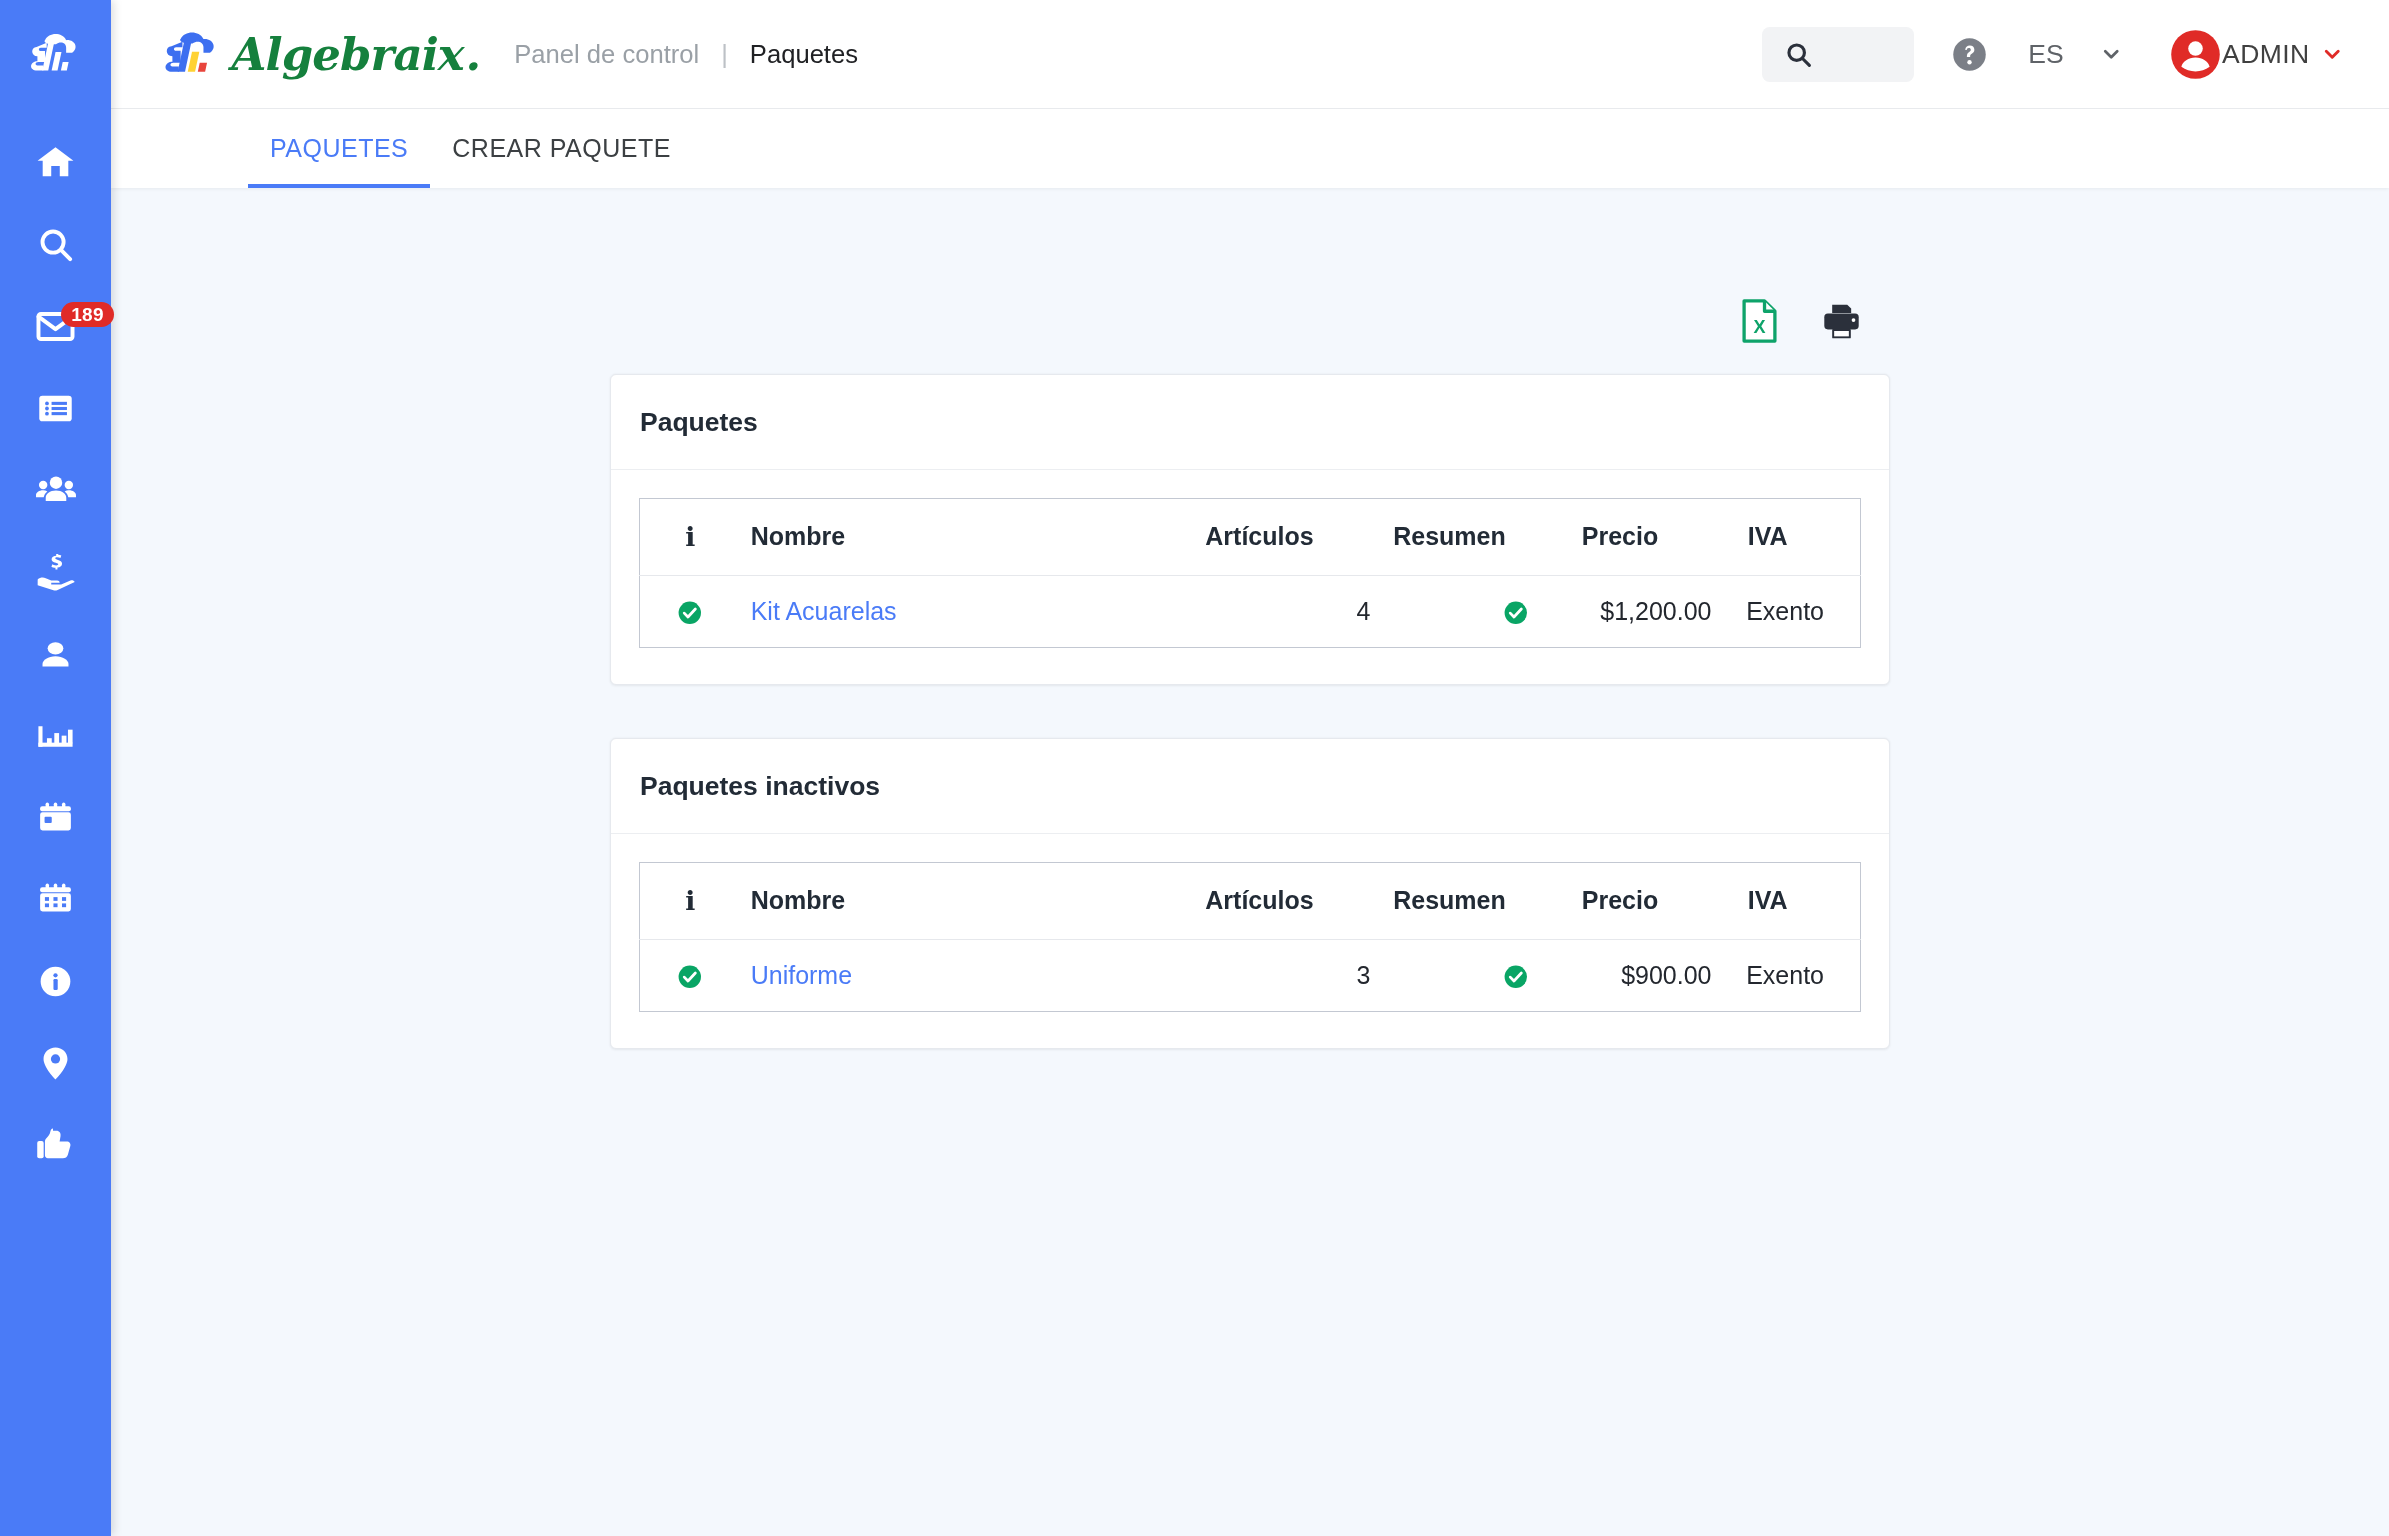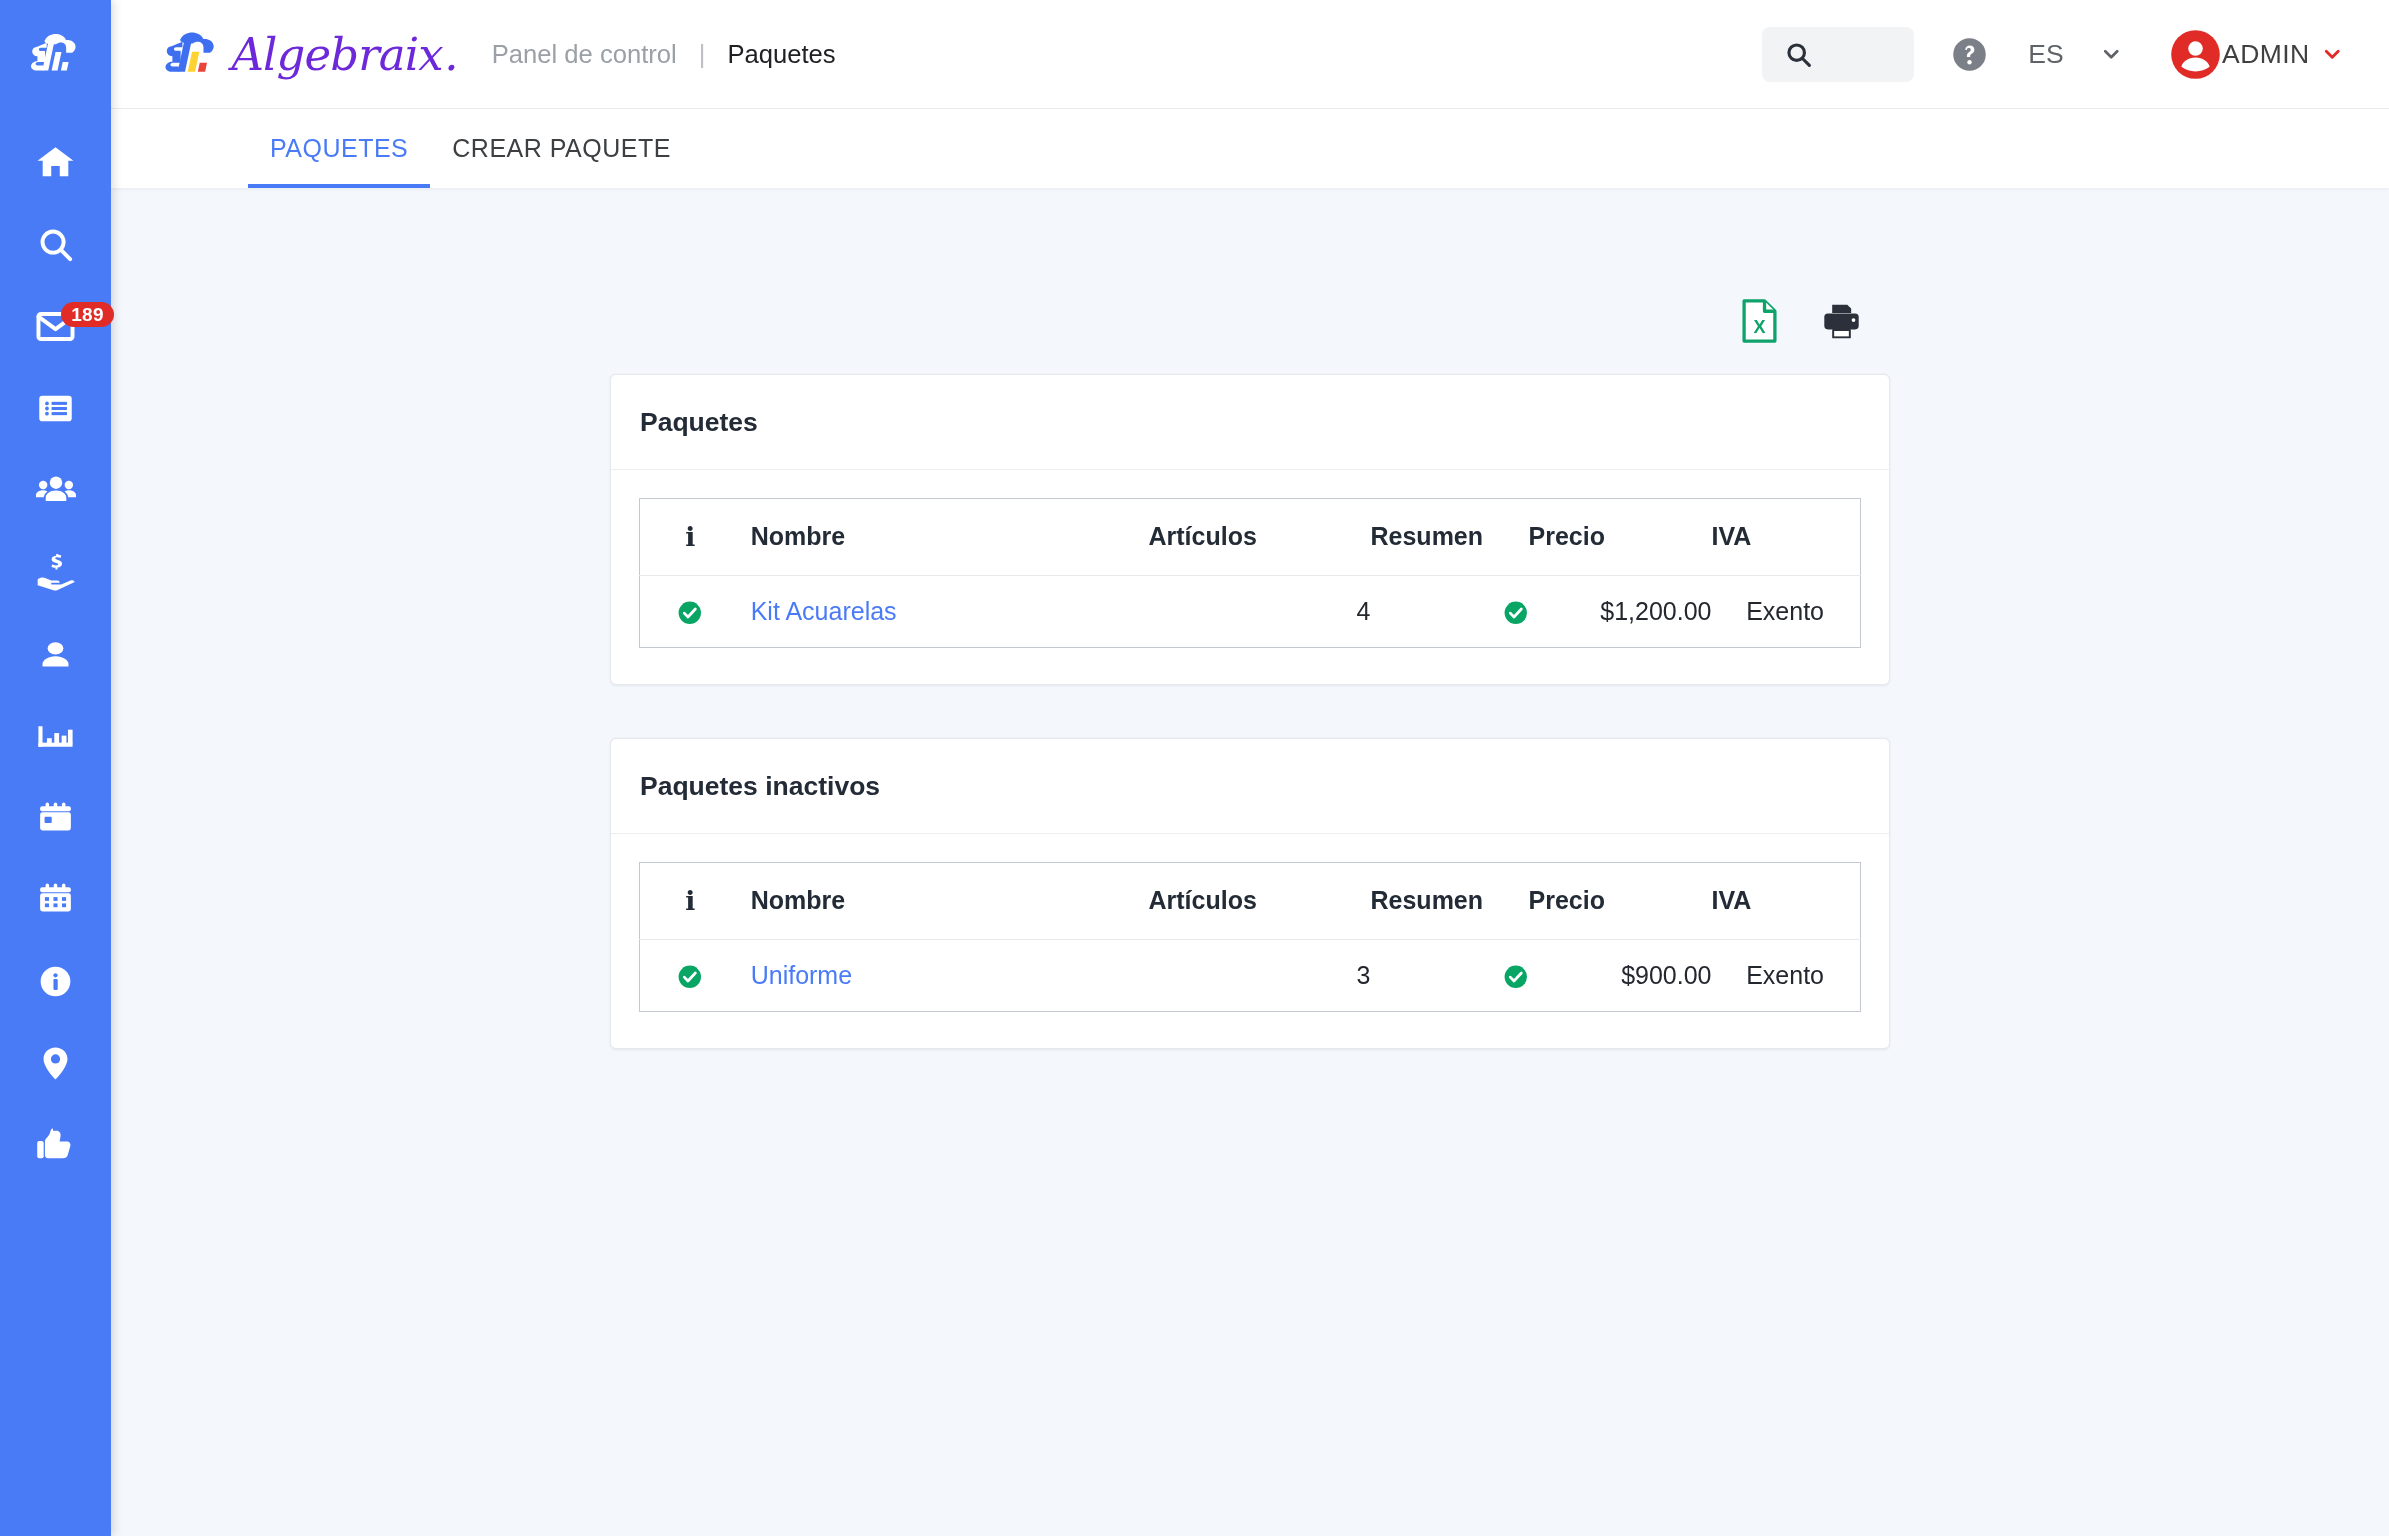--- a/index.html
+++ b/index.html
@@ -50,23 +50,23 @@
     display: flex; align-items: center;
     z-index: 20;
   }
   .brand {
     display: flex; align-items: center;
     margin-left: 51px;
   }
   .brand-text {
     font-family: "DejaVu Serif", serif;
     font-style: italic;
-    font-weight: normal;
+    font-weight: bold;
     font-size: 45px;
-    color: #6d28d9;
+    color: #15803d;
     letter-spacing: -0.9px;
     margin-left: 8.5px;
   }
   .breadcrumb {
     display: flex; align-items: flex-start;
     margin-left: 34px;
     font-size: 25.6px;
   }
   .bc-parent { color: #9aa0a6; }
   .bc-sep { color: #bdc1c6; margin: 0 22px; }
@@ -174,21 +174,21 @@
     width: 100%;
     border-collapse: collapse;
     border: 1.7px solid #c3c8d2;
   }
   table.pkg thead th {
     font-size: 25px;
     font-weight: bold;
     color: #222b36;
     padding: 22px 0 23px 0;
     border-bottom: 1.7px solid #e6e8ec;
-    text-align: left;
+    text-align: center;
     white-space: nowrap;
   }
   table.pkg tbody td {
     font-size: 25px;
     color: #23272e;
     padding: 20.5px 0 21.3px 0;
     text-align: right;
     white-space: nowrap;
   }
   .col-info  { width: 101px;  text-align: center !important; }

